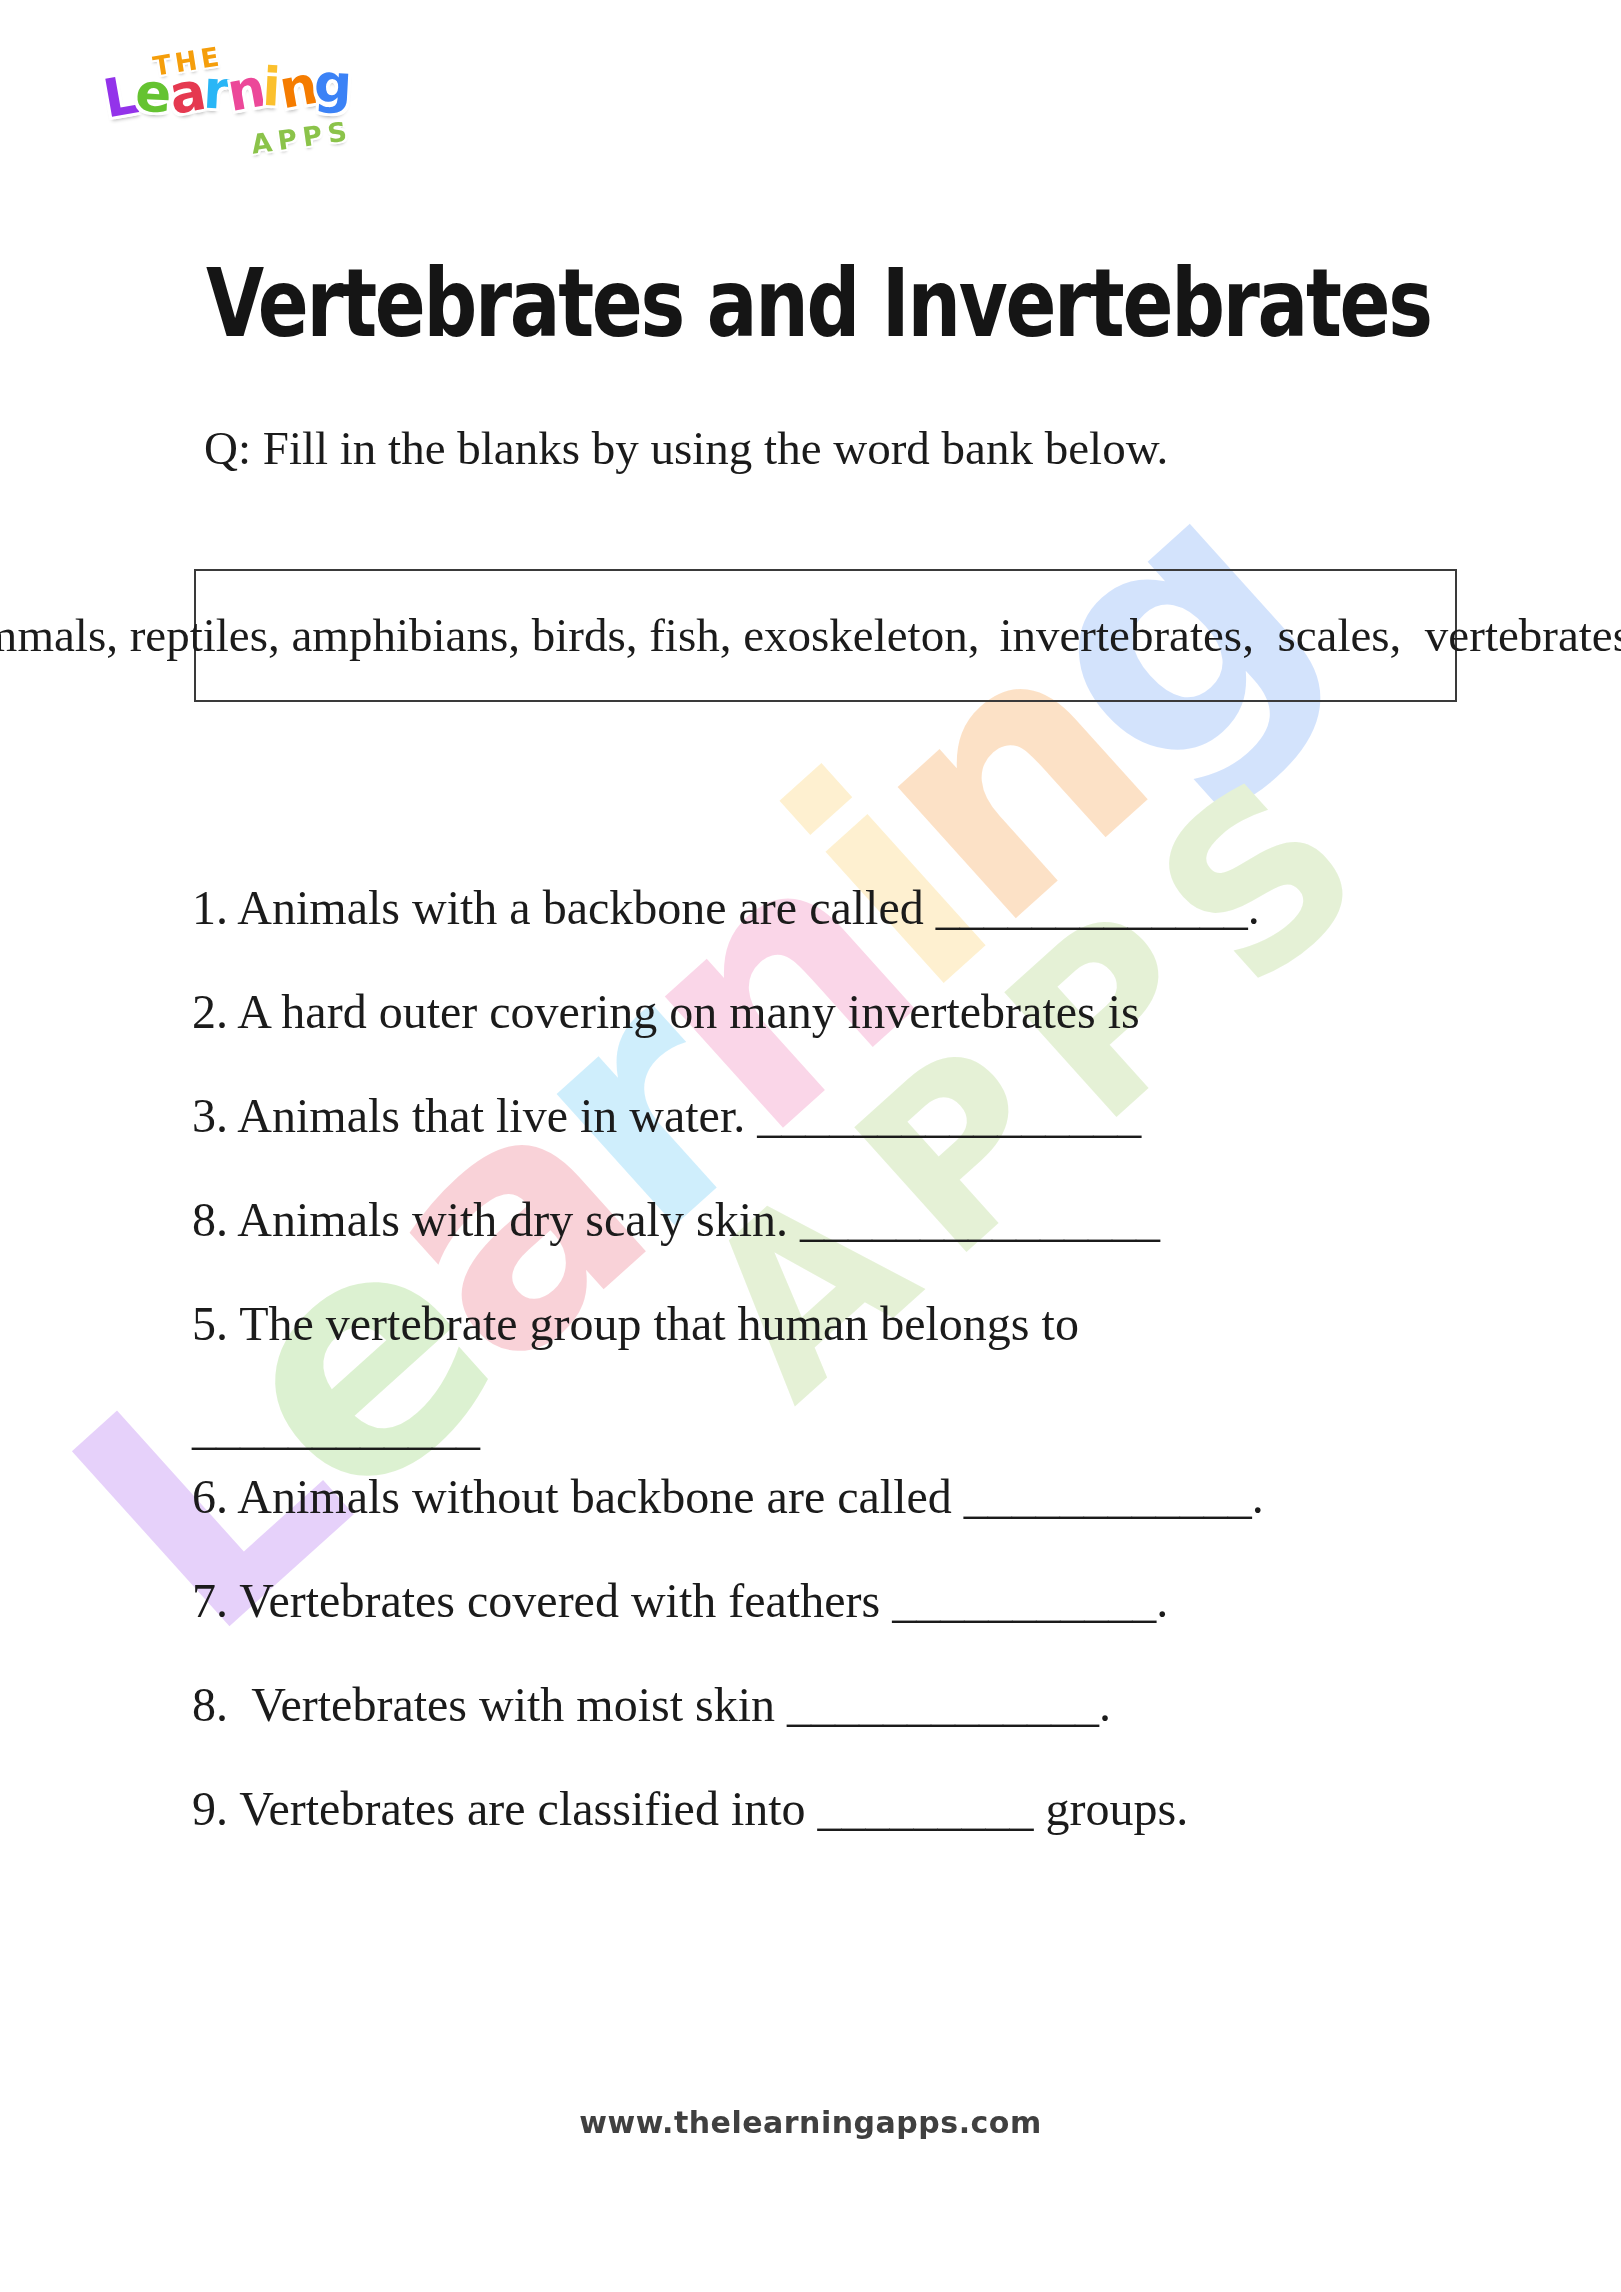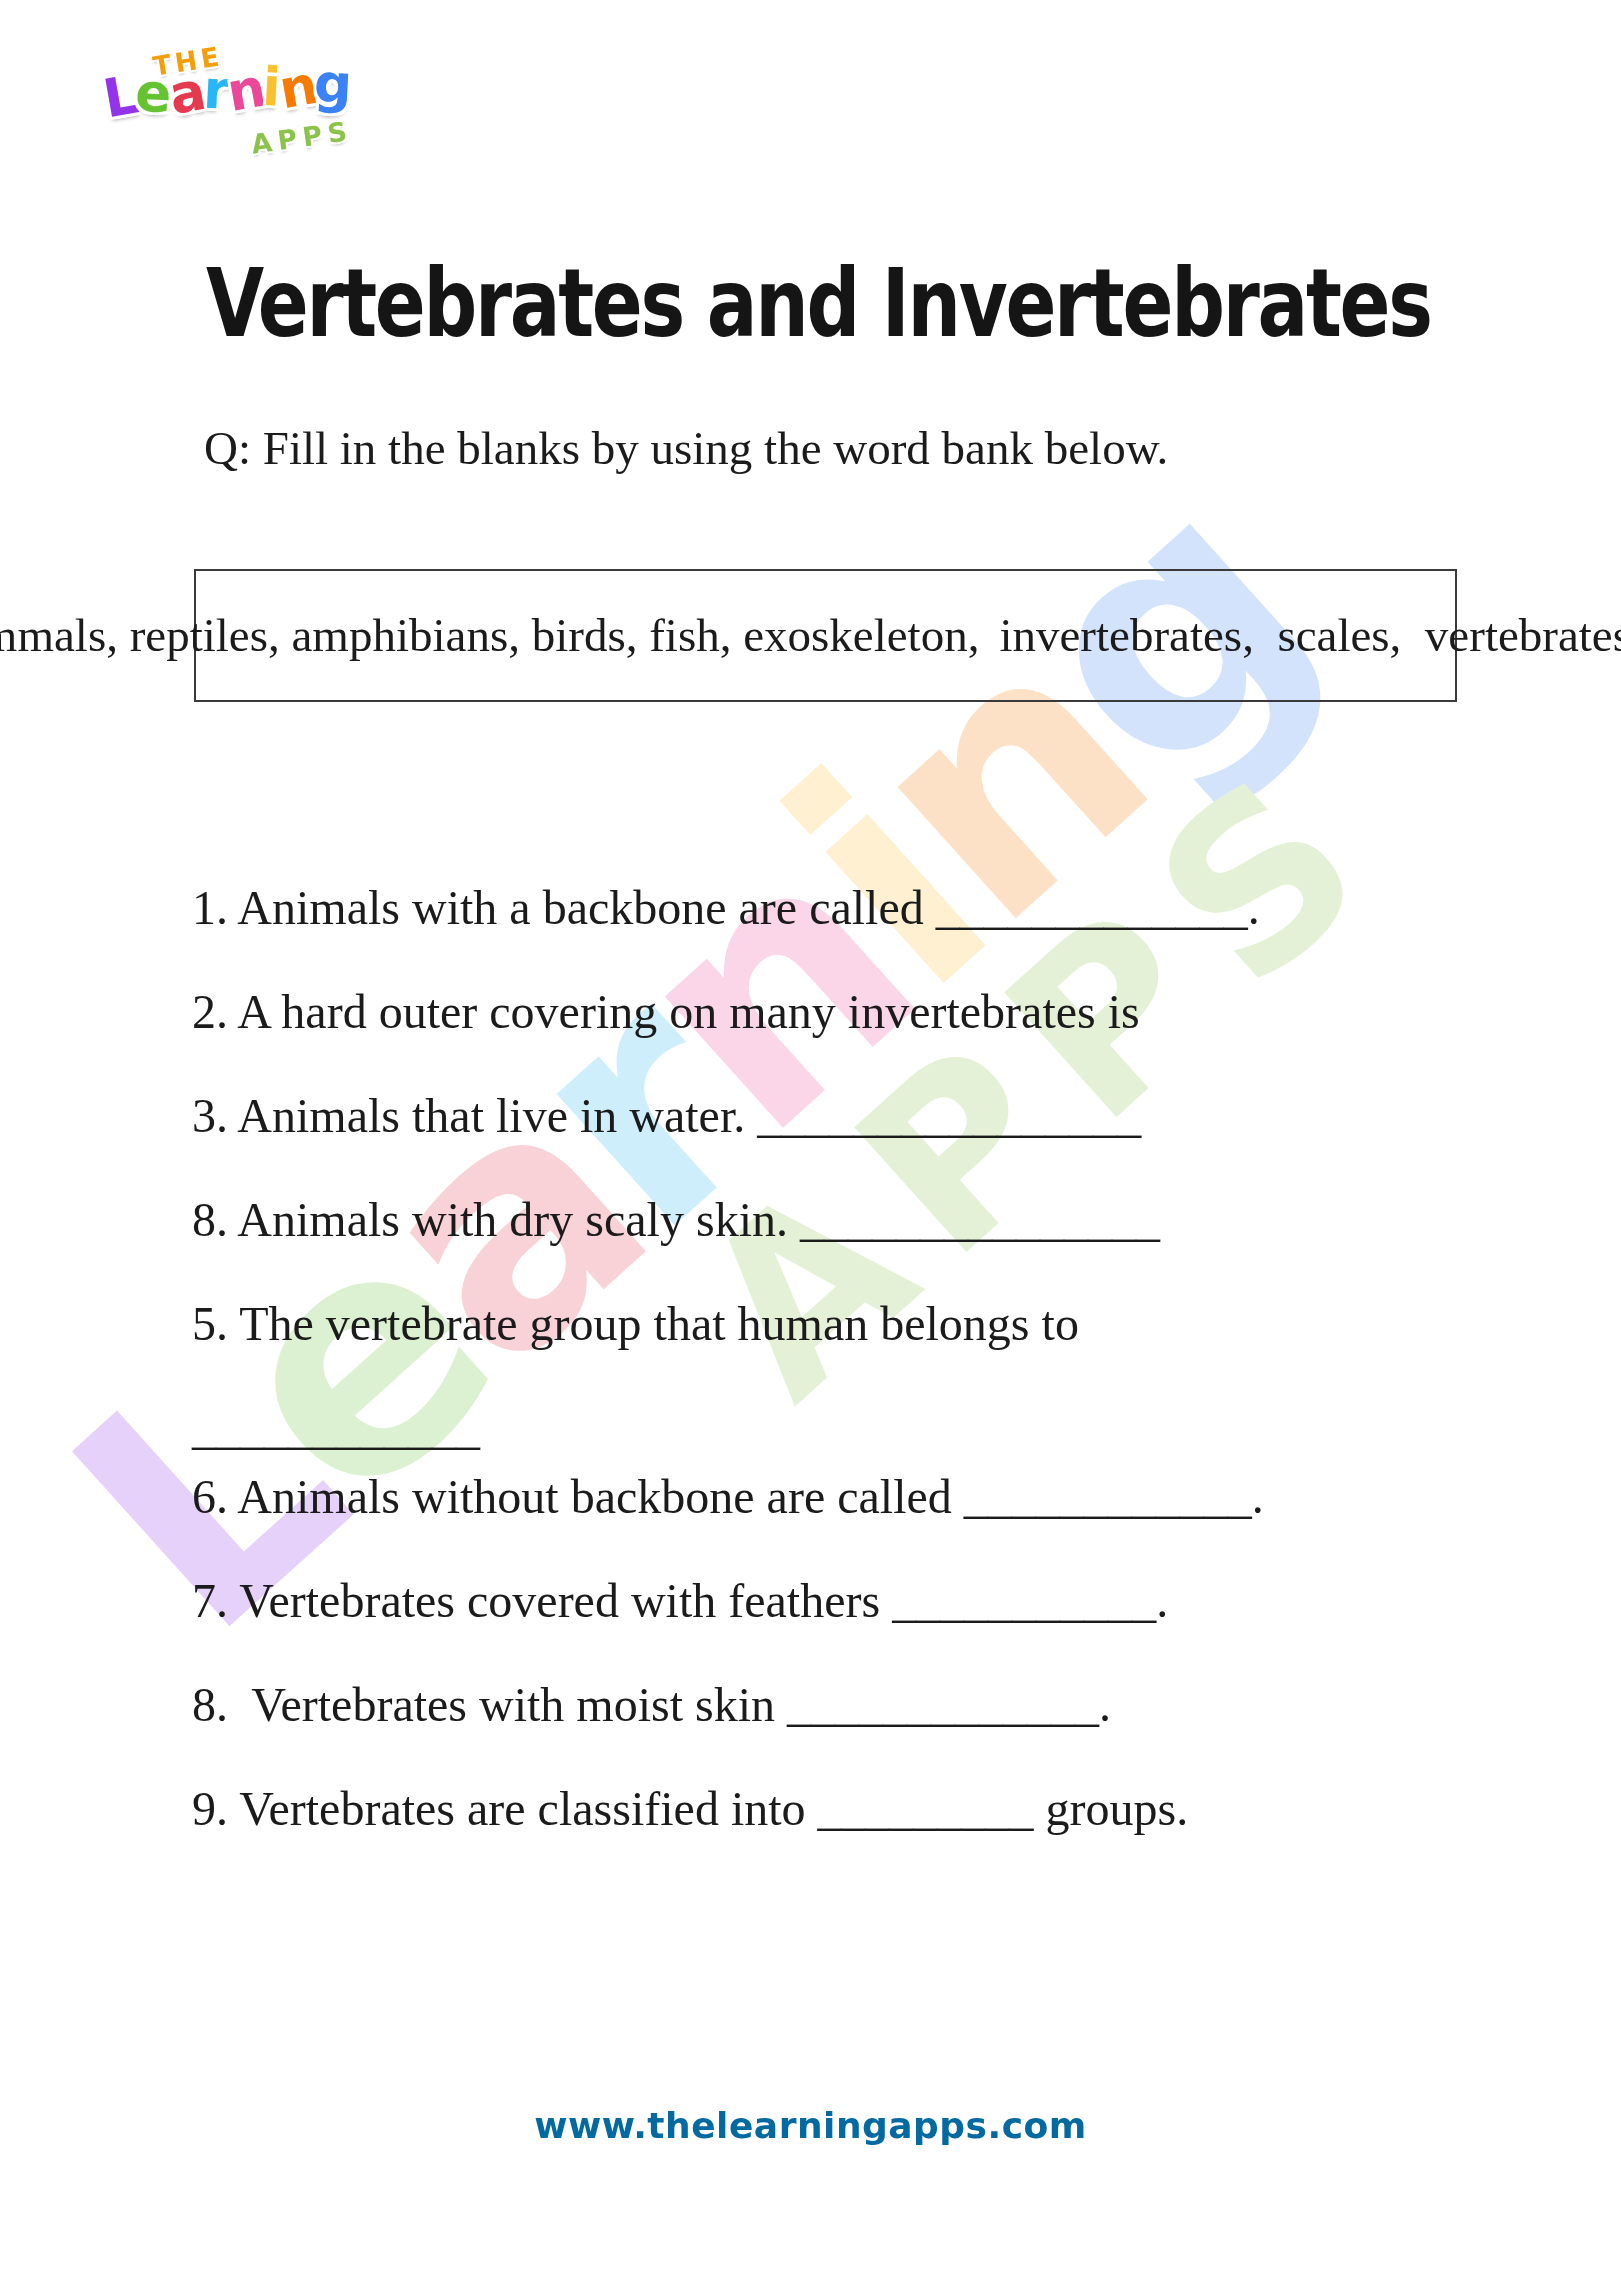--- a/index.html
+++ b/index.html
@@ -54,22 +54,22 @@
   }
   .wb-line{font-size:47px;line-height:61px;white-space:pre;text-align:center;}
 
   .questions{position:absolute;left:192px;top:864px;width:1372px;}
   .q-line{font-size:48px;line-height:56px;white-space:pre;margin-top:48px;}
   .q-line.cont{margin-top:12.7px;}
   .q-line:first-child{margin-top:16px;}
 
   .footer{
     position:absolute;left:0;top:2105px;width:100%;text-align:center;
-    font-family:"DejaVu Sans", sans-serif;font-weight:bold;font-size:36px;
-    letter-spacing:0.5px;color:#0369a1;
+    font-family:"DejaVu Sans", sans-serif;font-weight:bold;font-size:30px;
+    letter-spacing:0.5px;color:#404040;
   }
 </style>
 </head>
 <body>
 
 <div class="watermark">
   <div class="wm-learning"><span style="color: rgb(147, 51, 234);">L</span><span style="color: rgb(101, 195, 49);">e</span><span style="color: rgb(229, 57, 80);">a</span><span style="color: rgb(41, 182, 246);">r</span><span style="color: rgb(236, 72, 153);">n</span><span style="color: rgb(251, 192, 45);">i</span><span style="color: rgb(245, 124, 0);">n</span><span style="color: rgb(59, 130, 246);">g</span></div>
   <div class="wm-apps">APPS</div>
 </div>
 

